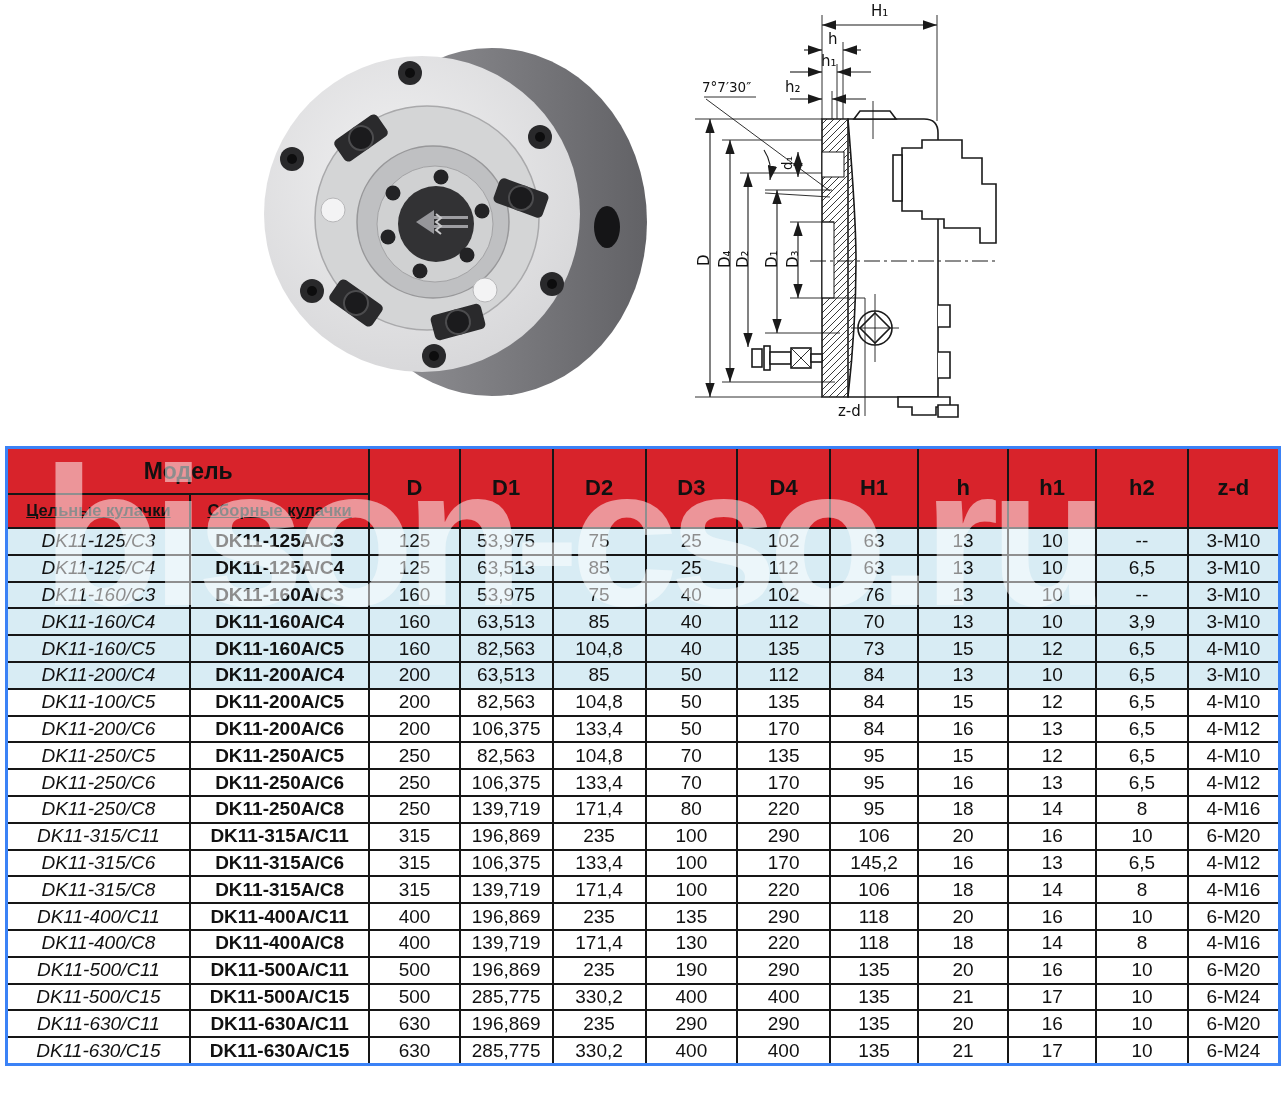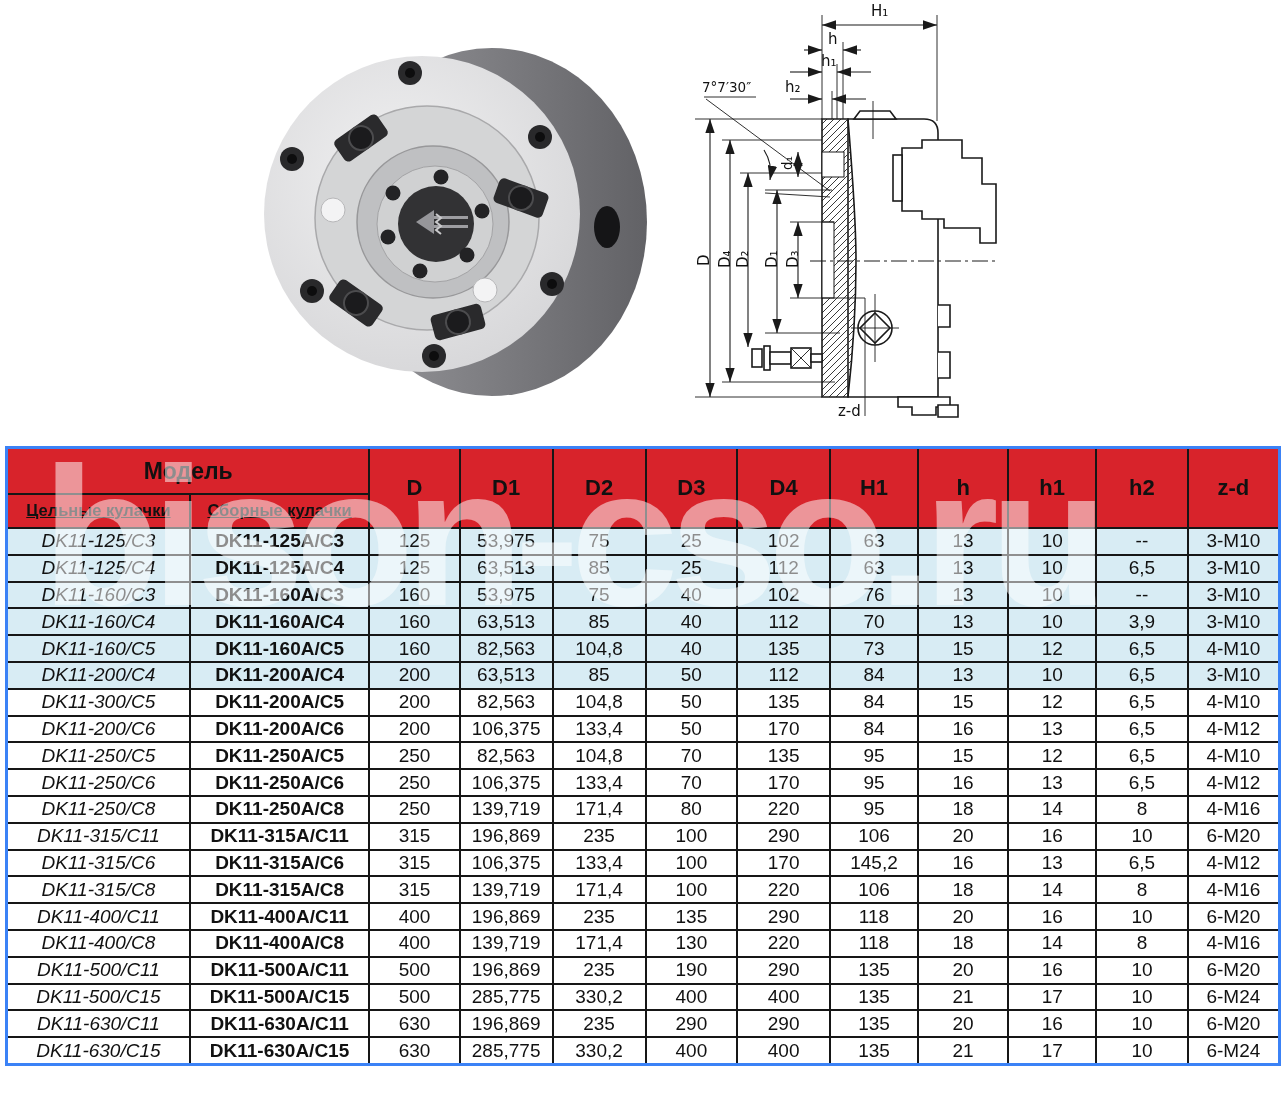--- a/index.html
+++ b/index.html
@@ -352,21 +352,21 @@
             <td>85</td>
             <td>50</td>
             <td>112</td>
             <td>84</td>
             <td>13</td>
             <td>10</td>
             <td>6,5</td>
             <td>3-M10</td>
           </tr>
           <tr>
-            <td class="m1">DK11-300/C5</td>
+            <td class="m1">DK11-100/C5</td>
             <td class="m2">DK11-200A/C5</td>
             <td>200</td>
             <td>82,563</td>
             <td>104,8</td>
             <td>50</td>
             <td>135</td>
             <td>84</td>
             <td>15</td>
             <td>12</td>
             <td>6,5</td>

